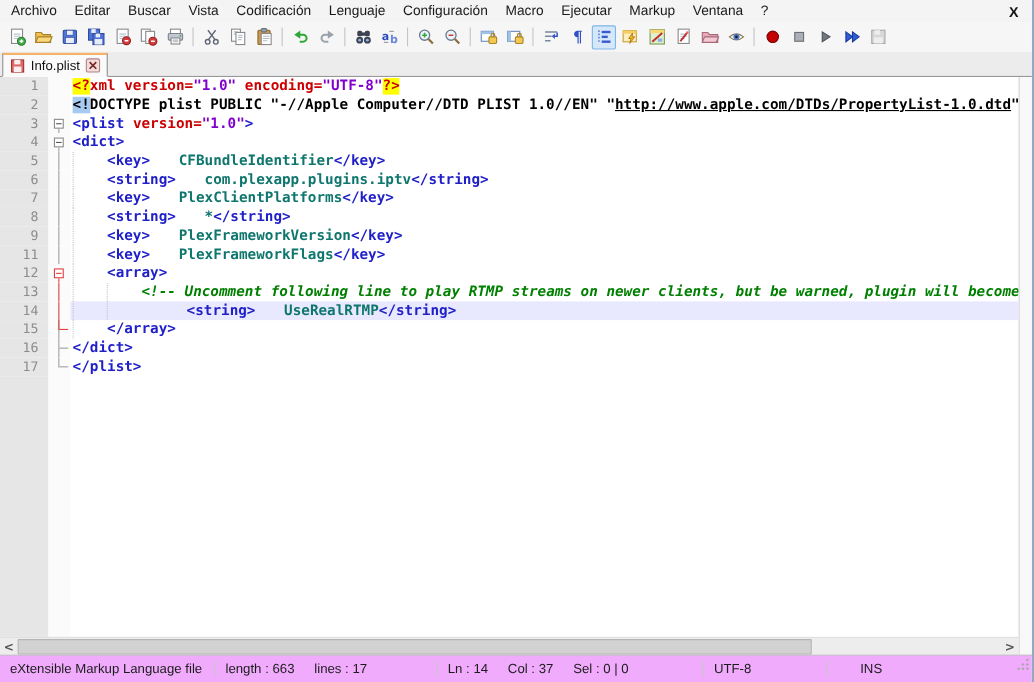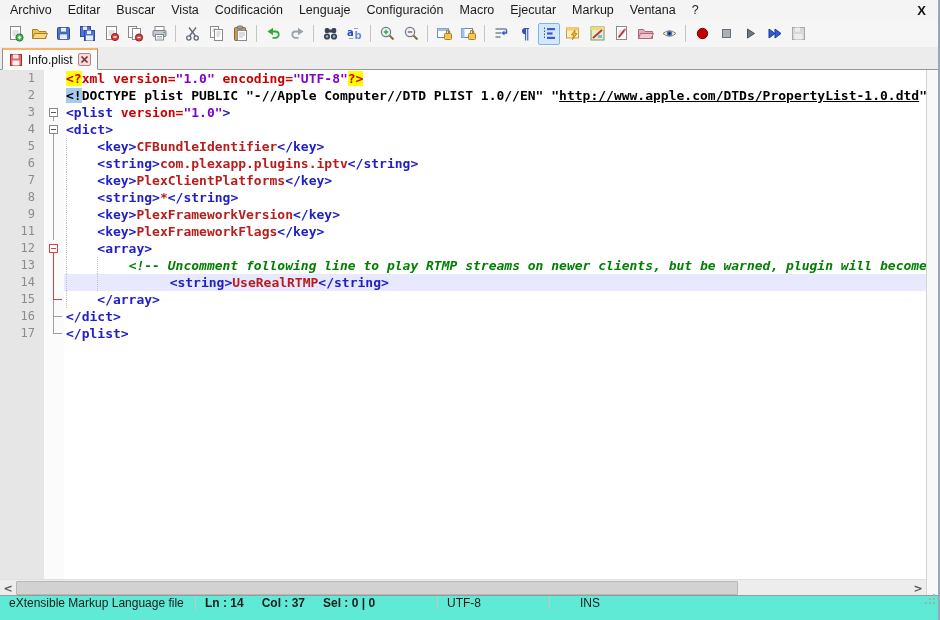--- a/index.html
+++ b/index.html
@@ -71,21 +71,21 @@
     font-family: "DejaVu Sans Mono", monospace; font-weight: bold;
     font-size: 13px; line-height: 17px; white-space: pre; padding-left: 2px;
     color: #000;
   }
   .txt.hl { background: var(--curline); padding-left: 43px; }
   .guide { position: absolute; top: 0; bottom: 0; width: 0; border-left: 1px dotted #c2c2c2; }
   .tok-xd { color: var(--attr); background: var(--declbg); }
   .tok-a  { color: var(--attr); }
   .tok-s  { color: var(--str); }
   .tok-t  { color: var(--tag); }
-  .tok-p  { color: #b91c1c; }
+  .tok-p  { color: #0f766e; margin-left: 26px; }
   .tok-c  { color: var(--cmt); font-style: italic; }
   .tok-g  { color: #000; background: var(--sgmlbg); }
   .tok-d  { color: #000; }
   .tok-u  { color: #000; text-decoration: underline; }
   
   .f-v   { position:absolute; left:9px; width:1px; background:#a0a0a0; }
   .f-box { position:absolute; left:5px; top:4px; width:9px; height:9px; background:#fff;
            border:1px solid #8a8a8a; }
   .f-box::after { content:""; position:absolute; left:1px; right:1px; top:3px; height:1px; background:#555; }
   .f-box.red { border-color: var(--foldactive); }
@@ -98,25 +98,25 @@
     position: absolute; top: 0; width: 16px; height: 16px;
     display: flex; align-items: center; justify-content: center;
     color: #555; font-size: 11px; font-weight: bold; font-family:"DejaVu Sans",sans-serif;
   }
   .hs-left { left: 0; } .hs-right { right: 0; }
   .hs-thumb { position: absolute; left: 16px; top: 1px; height: 14px; width: 78%;
     background: #d2d2d2; border: 1px solid #b6b6b6; border-radius: 1px; }
   .vscroll { width: 12px; flex: 0 0 12px; background: #f8f8f8; border-left: 1px solid #d4d4d4; }
   
   .statusbar {
-    height: 24px; flex: 0 0 24px; background: #5eead4;
-    display: flex; align-items: flex-start; font-size: 12px; color: #1c1c1c;
+    height: 24px; flex: 0 0 24px; background: #f0abfc;
+    display: flex; align-items: center; font-size: 12px; color: #1c1c1c;
   }
   .sb-sec { display: flex; align-items: center; border-right: 1px solid #c6c6c6; padding-left: 9px; gap: 18px; }
-  .sb-1 { width: 196px; } .sb-2 { width: 202px; } .sb-3 { width: 242px; font-weight: bold; }
+  .sb-1 { width: 196px; } .sb-2 { width: 202px; } .sb-3 { width: 242px; }
   .sb-4 { width: 106px; } .sb-5 { width: 112px; }
   .sb-6 { flex: 1; border-right: none; padding-left: 30px; position: relative; }
   .grip { position: absolute; right: 2px; bottom: 2px; }
 </style>
 </head>
 <body>
 
 <div class="window">
 
   <div class="menubar">
@@ -517,20 +517,24 @@
         <span class="hs-arrow hs-right">&gt;</span>
       </div>
     </div>
     <div class="vscroll"></div>
   </div>
 
   <div class="statusbar">
     <div class="sb-sec sb-1">
         <span>eXtensible Markup Language file</span>
       </div>
+    <div class="sb-sec sb-2">
+      <span>length : 663</span>
+      <span>lines : 17</span>
+    </div>
     <div class="sb-sec sb-3">
       <span>Ln : 14</span>
       <span>Col : 37</span>
       <span>Sel : 0 | 0</span>
     </div>
     <div class="sb-sec sb-5">
         <span>UTF-8</span>
       </div>
     <div class="sb-sec sb-6">
       <span>INS</span>

